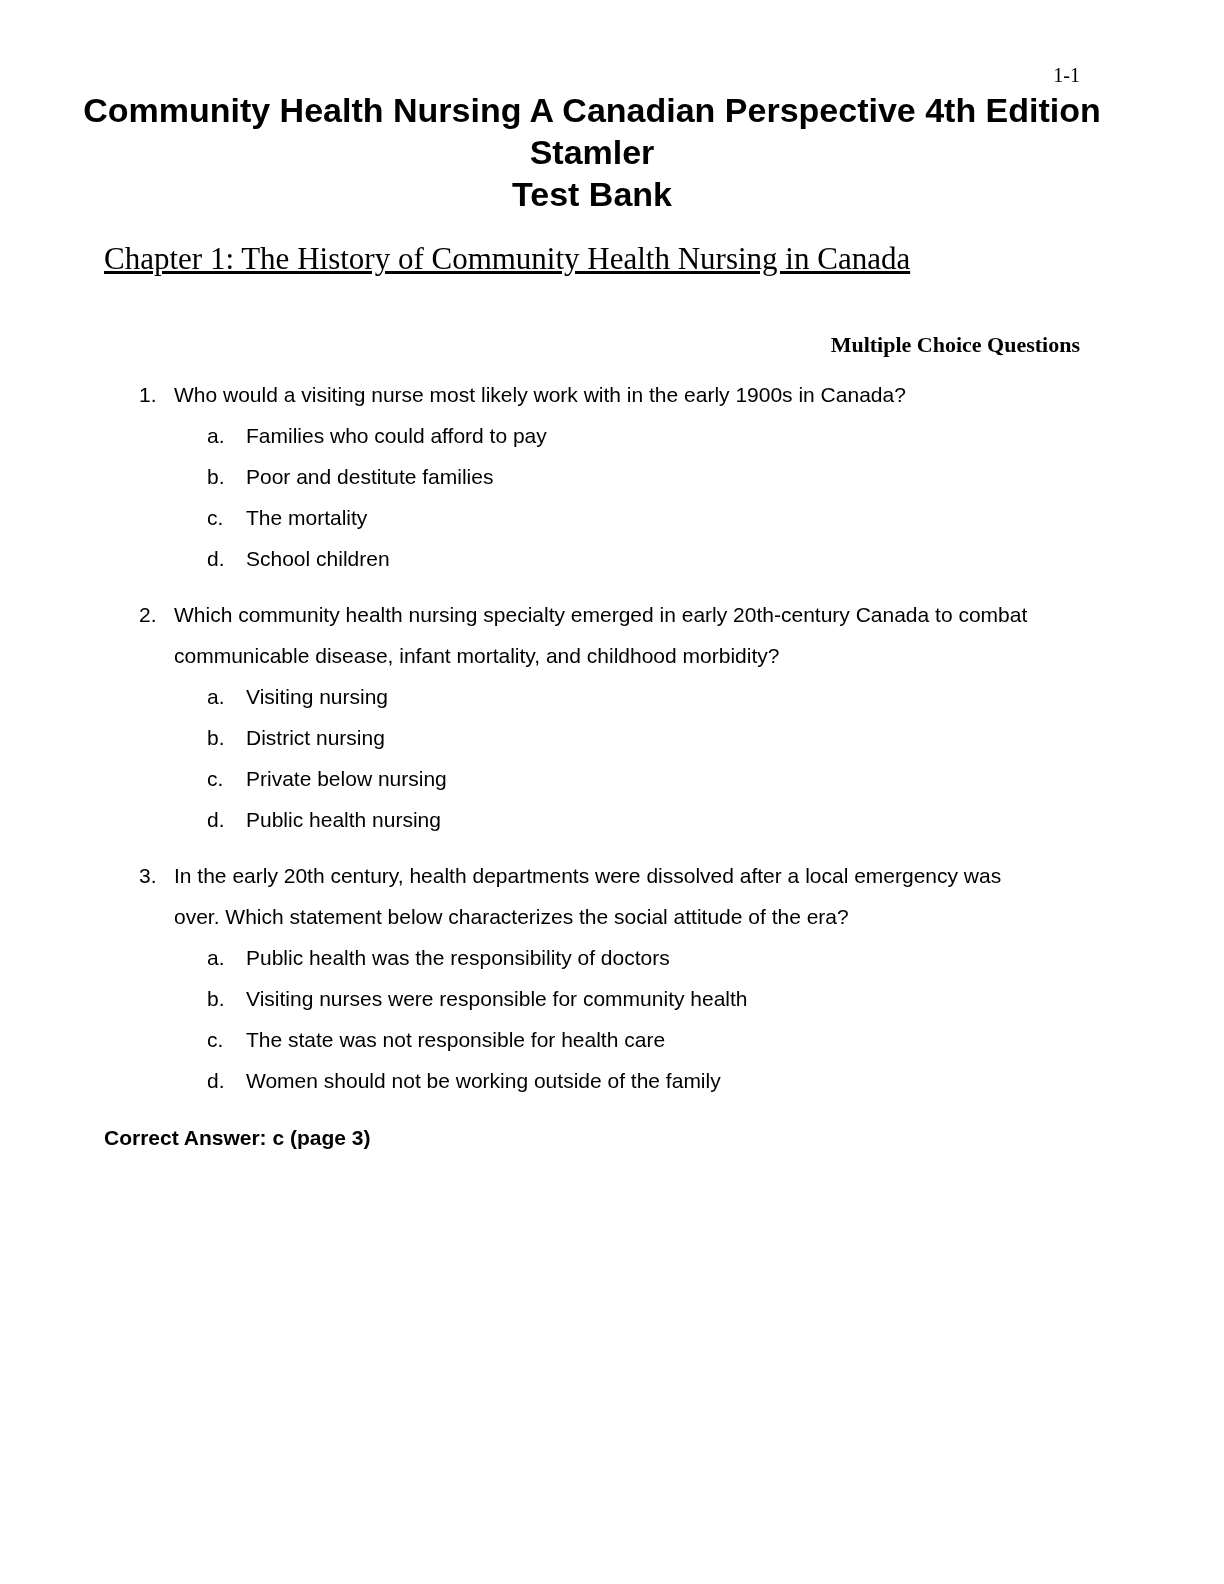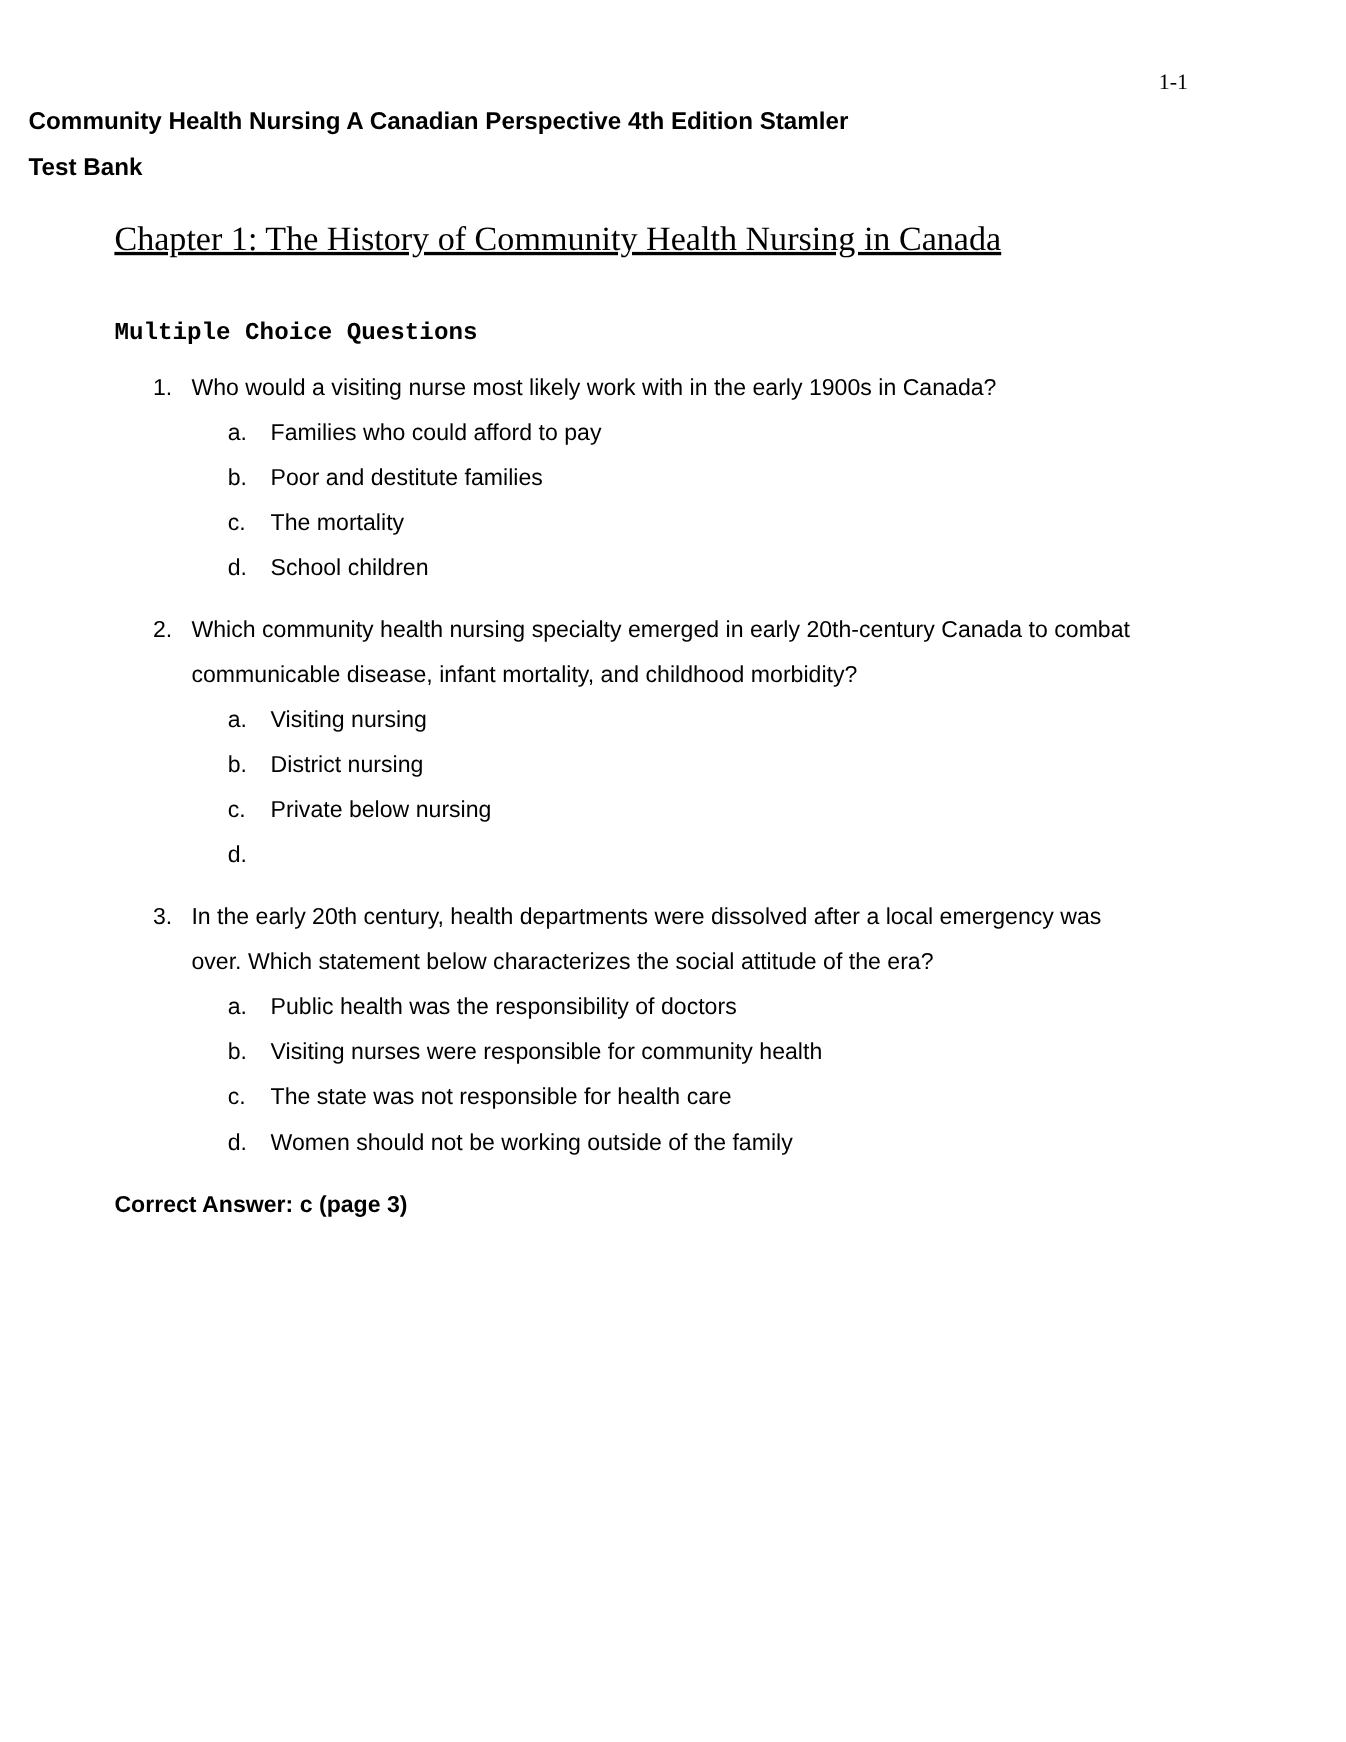--- a/index.html
+++ b/index.html
@@ -22,38 +22,40 @@
   }
   .page-number {
     font-family: "Liberation Serif", serif;
     font-size: 20px;
     line-height: 23px;
     text-align: right;
   }
   .doc-title {
     font-family: "Liberation Sans", sans-serif;
     font-weight: bold;
-    font-size: 22px;
+    font-size: 34px;
     line-height: 42px;
+    text-align: center;
     margin: 2px -78px 0 -78px; 
   }
   .chapter-heading {
     font-family: Liberation Serif, serif;
     font-weight: normal;
     font-size: 31px;
     line-height: 40px;
     text-decoration: underline;
     margin: 24px 0 0 0;
   }
   .section-heading {
-    font-family: Liberation Mono, monospace;
+    font-family: Liberation Serif, serif;
     font-weight: bold;
     font-size: 22px;
     line-height: 28px;
     margin: 52px 0 0 0;
+    text-align: right;
   }
   .body-text {
     font-size: 21px;
     line-height: 41px;
   }
   .question-block {
     margin: 0;
   }
   .q-row {
     display: flex;
@@ -134,20 +136,21 @@
     <div class="opt-row">
       <span class="opt-letter">b.</span>
       <span>District nursing</span>
     </div>
     <div class="opt-row">
       <span class="opt-letter">c.</span>
       <span>Private below nursing</span>
     </div>
     <div class="opt-row">
       <span class="opt-letter">d.</span>
+      <span>Public health nursing</span>
     </div>
   </div>
 
   <div class="question-block body-text">
     <div class="q-row">
       <span class="q-num">3.</span>
       <div class="q-text">In the early 20th century, health departments were dissolved after a local emergency was over. Which statement below characterizes the social attitude of the era?</div>
     </div>
     <div class="opt-row">
       <span class="opt-letter">a.</span>

